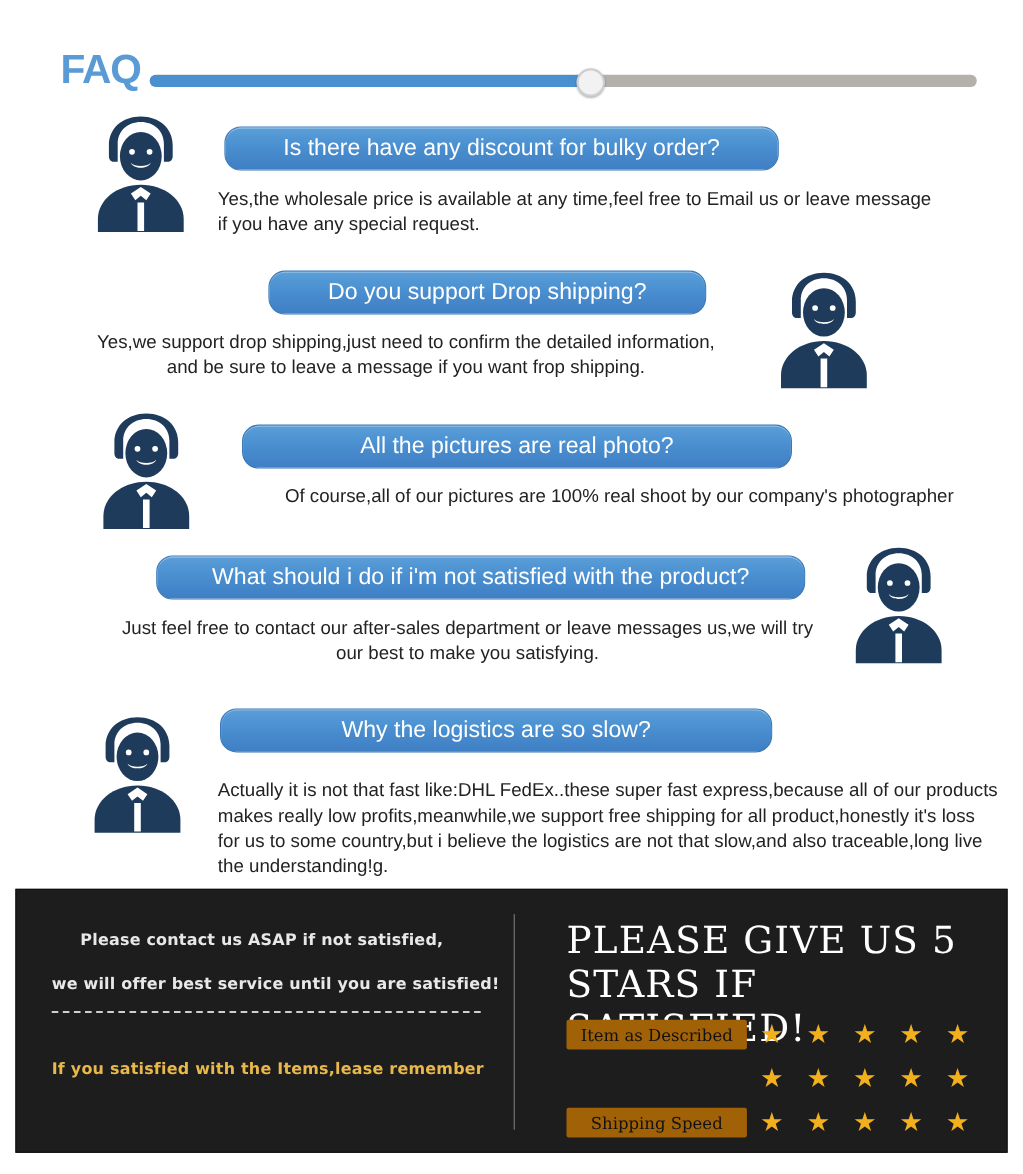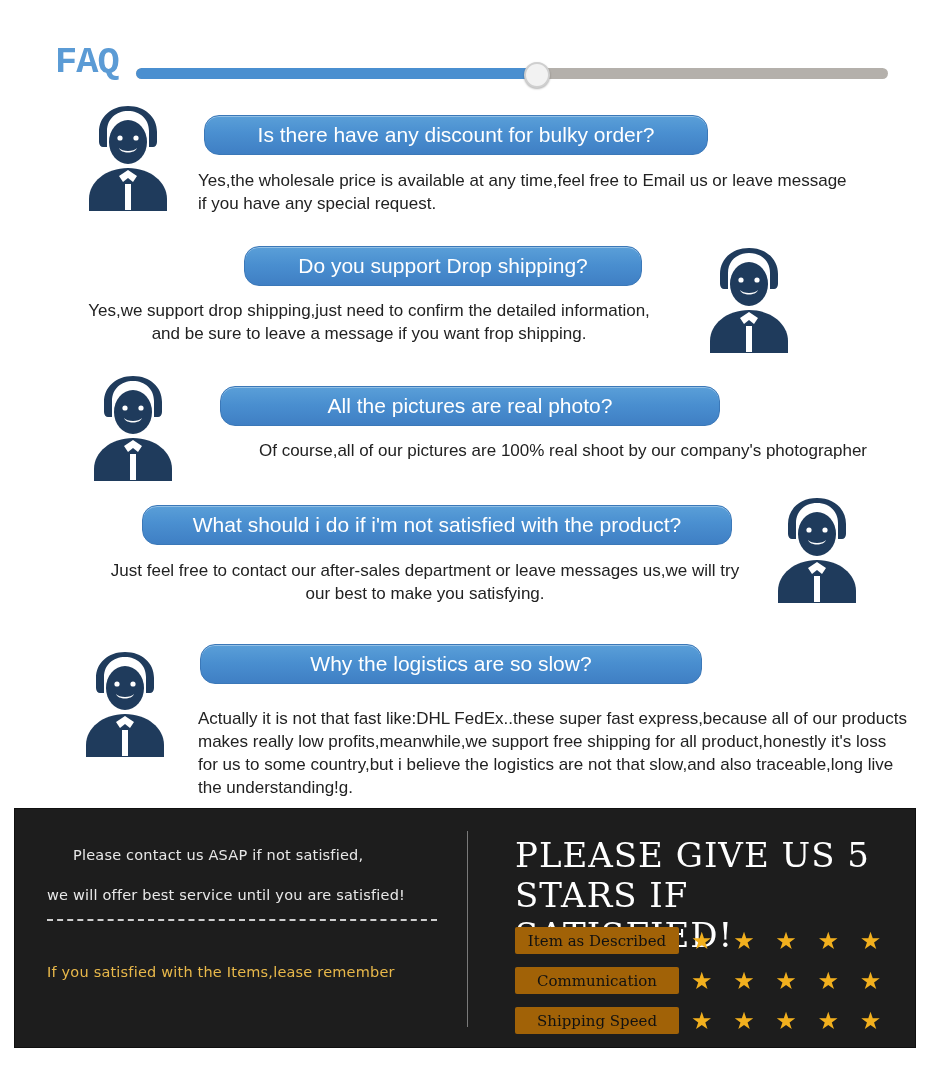--- a/index.html
+++ b/index.html
@@ -20,21 +20,21 @@
     position: absolute;
     top: 22px;
     left: 0;
     width: 930px;
     height: 60px;
   }
   .faq-title {
     position: absolute;
     left: 55px;
     top: 22px;
-    font-family: Liberation Mono, monospace;
+    font-family: Liberation Sans, sans-serif;
     font-weight: bold;
     font-size: 37px;
     letter-spacing: -1px;
     color: #5b9bd5;
     line-height: 1;
   }
   .slider-track {
     position: absolute;
     left: 136px;
     top: 46px;
@@ -110,20 +110,21 @@
     background: #1d1d1d;
     border: 1px solid #101010;
     box-sizing: border-box;
   }
   .bp-left {
     position: absolute;
     left: 0;
     top: 0;
     width: 450px;
     height: 250px;
+    font-weight: bold;
   }
   .bp-divider {
     position: absolute;
     left: 452px;
     top: 22px;
     width: 1px;
     height: 196px;
     background: #7a7a7a;
   }
   .bp-line {
@@ -297,19 +298,18 @@
 
   <div class="bp-divider"></div>
 
   <div class="bp-right">
     <div class="bp-title" style="top:26px;">PLEASE GIVE US 5</div>
     <div class="bp-title" style="top:66px;">STARS IF SATISFIED!</div>
 
     <div class="rate-label" style="top:118px;">Item as Described</div>
     <div class="stars" style="top:118px;">★ ★ ★ ★ ★</div>
 
-    <div class="rate-label" style="top:158px;">Communication</div>
     <div class="stars" style="top:158px;">★ ★ ★ ★ ★</div>
 
     <div class="rate-label" style="top:198px;">Shipping Speed</div>
     <div class="stars" style="top:198px;">★ ★ ★ ★ ★</div>
   </div>
 </div>
 
 </body></html>

